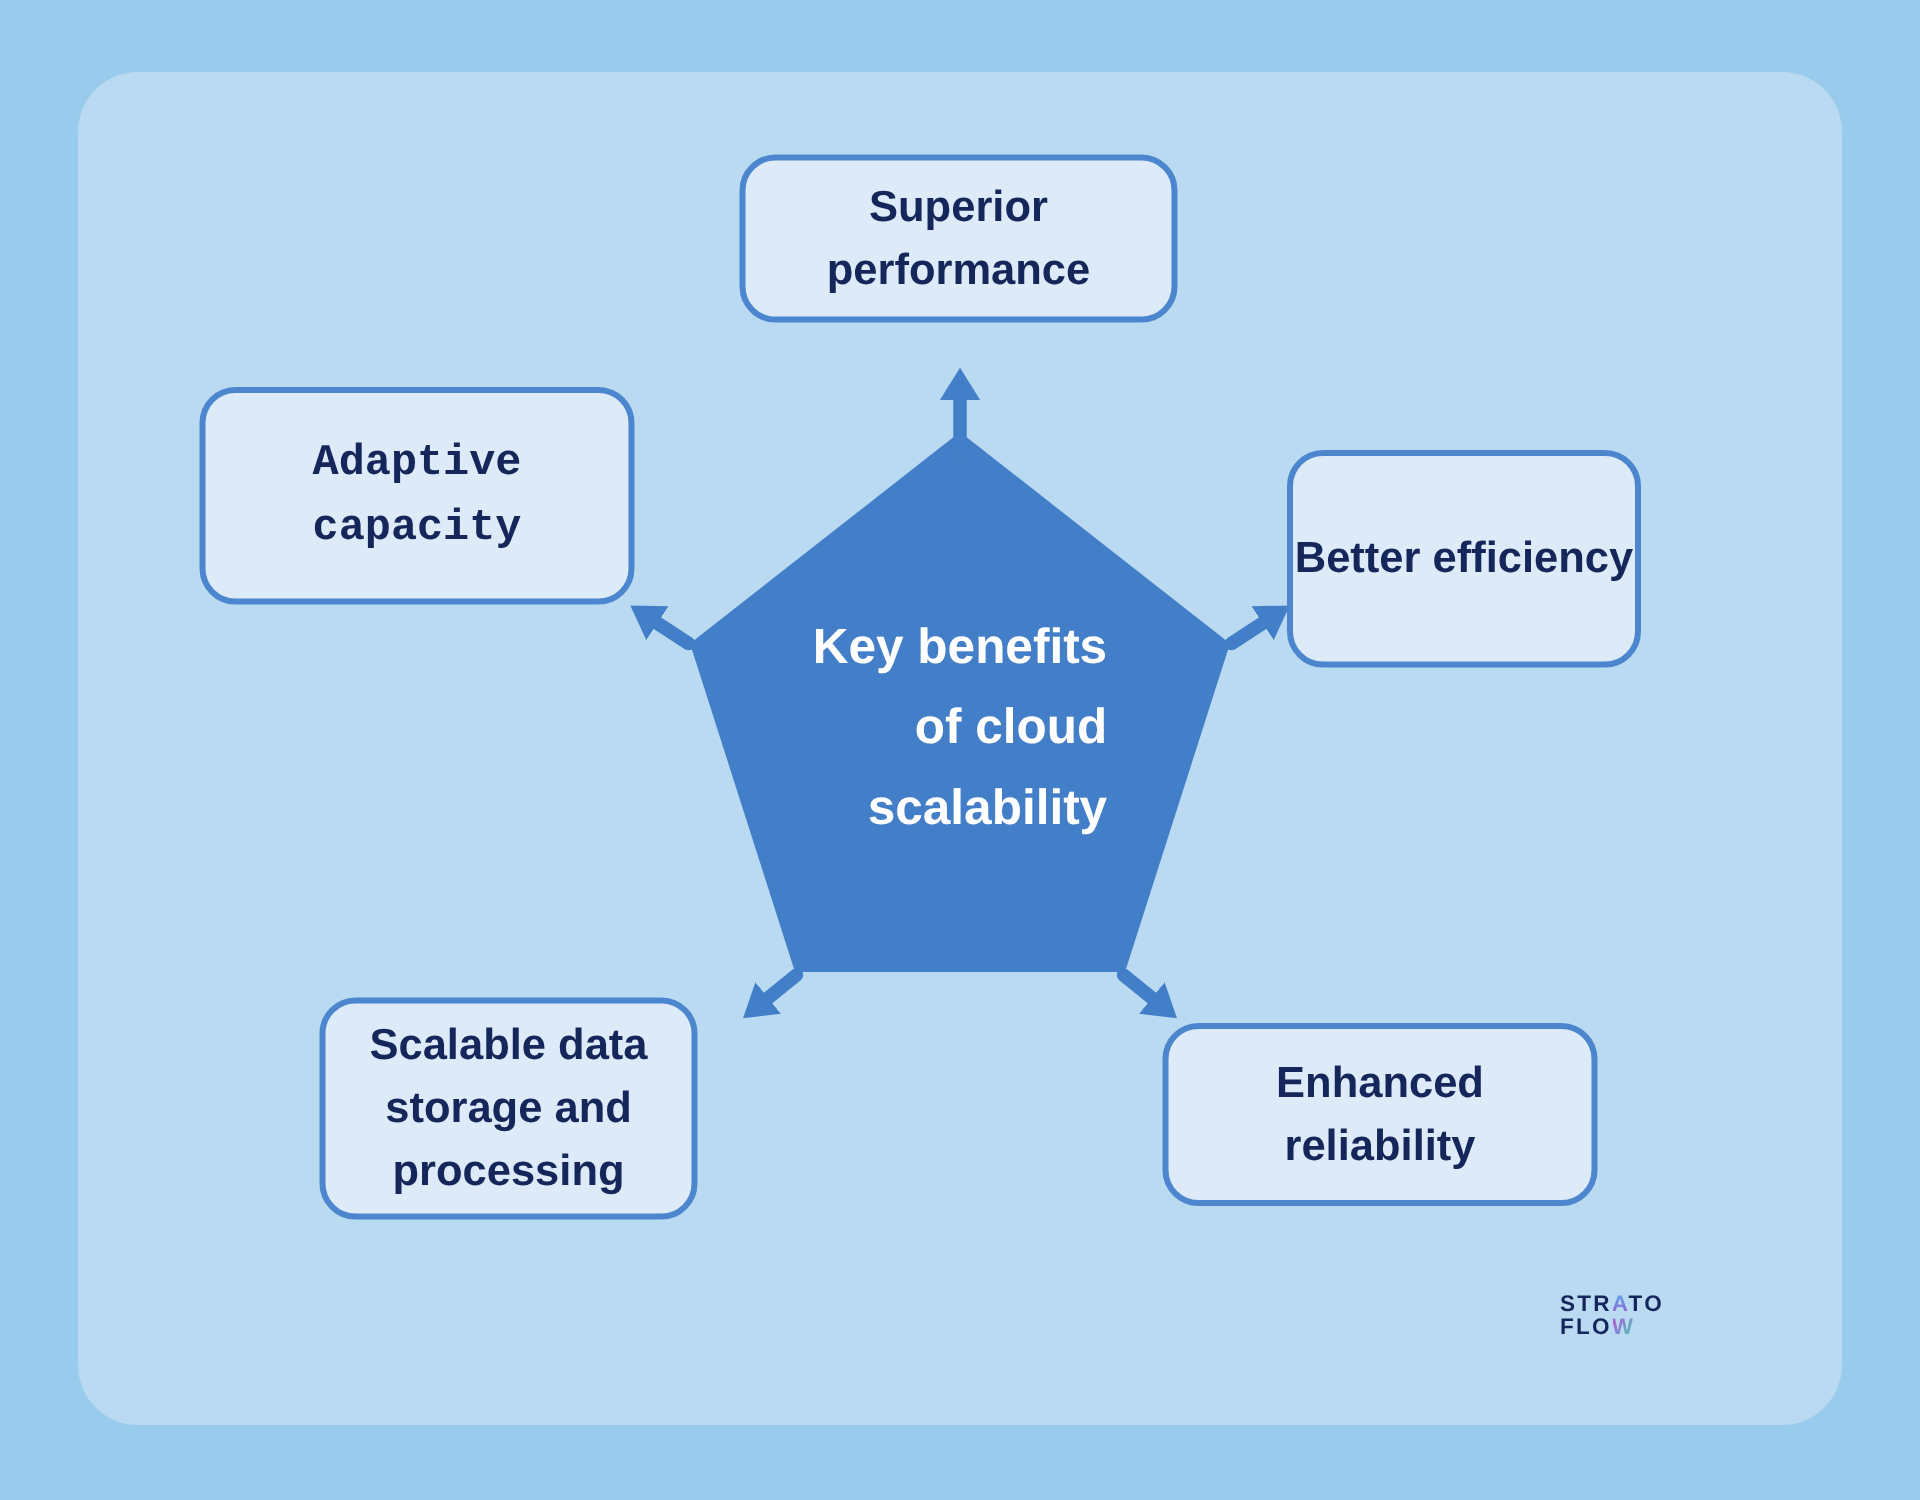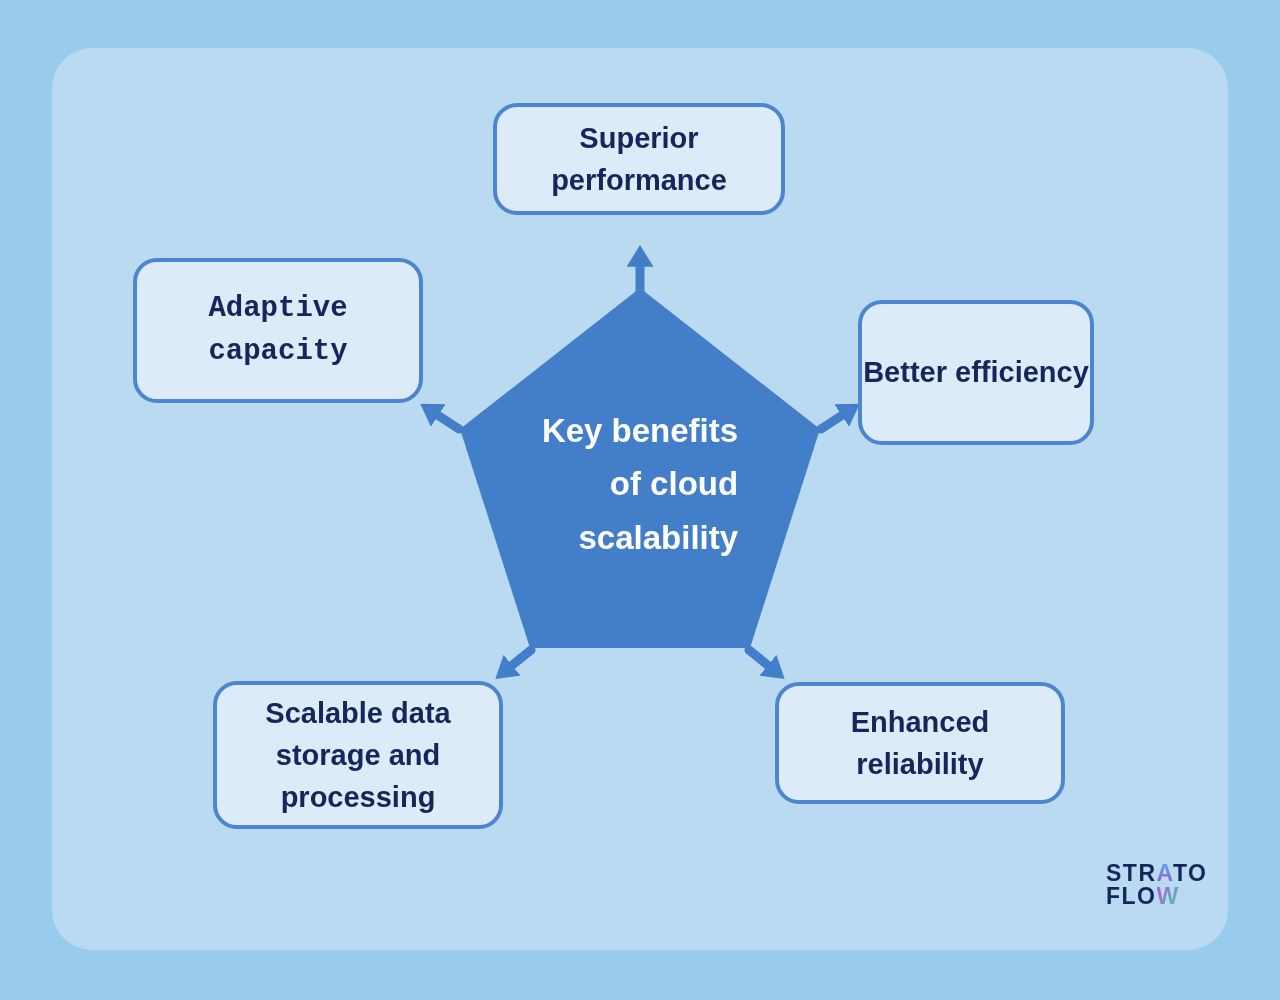--- a/index.html
+++ b/index.html
@@ -38,36 +38,36 @@
     border-radius:24px;
     display:flex;align-items:center;justify-content:center;
     text-align:center;
     color:var(--node_text);
     font-size:29px;font-weight:600;line-height:1.45;
     white-space:pre-line;
   }
   .node-superior{left:493px;top:103px;width:292px;height:112px;}
   .node-adaptive{left:133px;top:258px;width:290px;height:145px;font-family:Liberation Mono, monospace;}
   .node-better{left:858px;top:262px;width:236px;height:145px;margin-top:38px;}
-  .node-scalable{left:213px;top:681px;width:290px;height:148px;}
+  .node-scalable{left:213px;top:665px;width:252px;height:148px;}
   .node-enhanced{left:775px;top:682px;width:290px;height:122px;}
   .center-label{
     position:absolute;
     left:450px;top:400px;width:380px;height:168px;
     display:flex;align-items:center;justify-content:center;
     text-align:right;
     color:var(--center_text);
     font-size:33px;font-weight:600;line-height:1.62;
     white-space:pre-line;
   }
   .logo{
     position:absolute;
-    left:1106px;top:862px;
+    left:1040px;top:862px;
     color:var(--node_text);
-    font-size:23px;font-weight:800;
+    font-size:15px;font-weight:800;
     letter-spacing:1.5px;line-height:1.0;
   }
   .logo-row{display:block;}
   .grad-a{
     background:linear-gradient(180deg,#57A8E8 10%,#9E5BD6 90%);
     -webkit-background-clip:text;background-clip:text;
     color:transparent;
   }
   .grad-w{
     background:linear-gradient(125deg,#A566D4 25%,#4FC4BC 80%);

